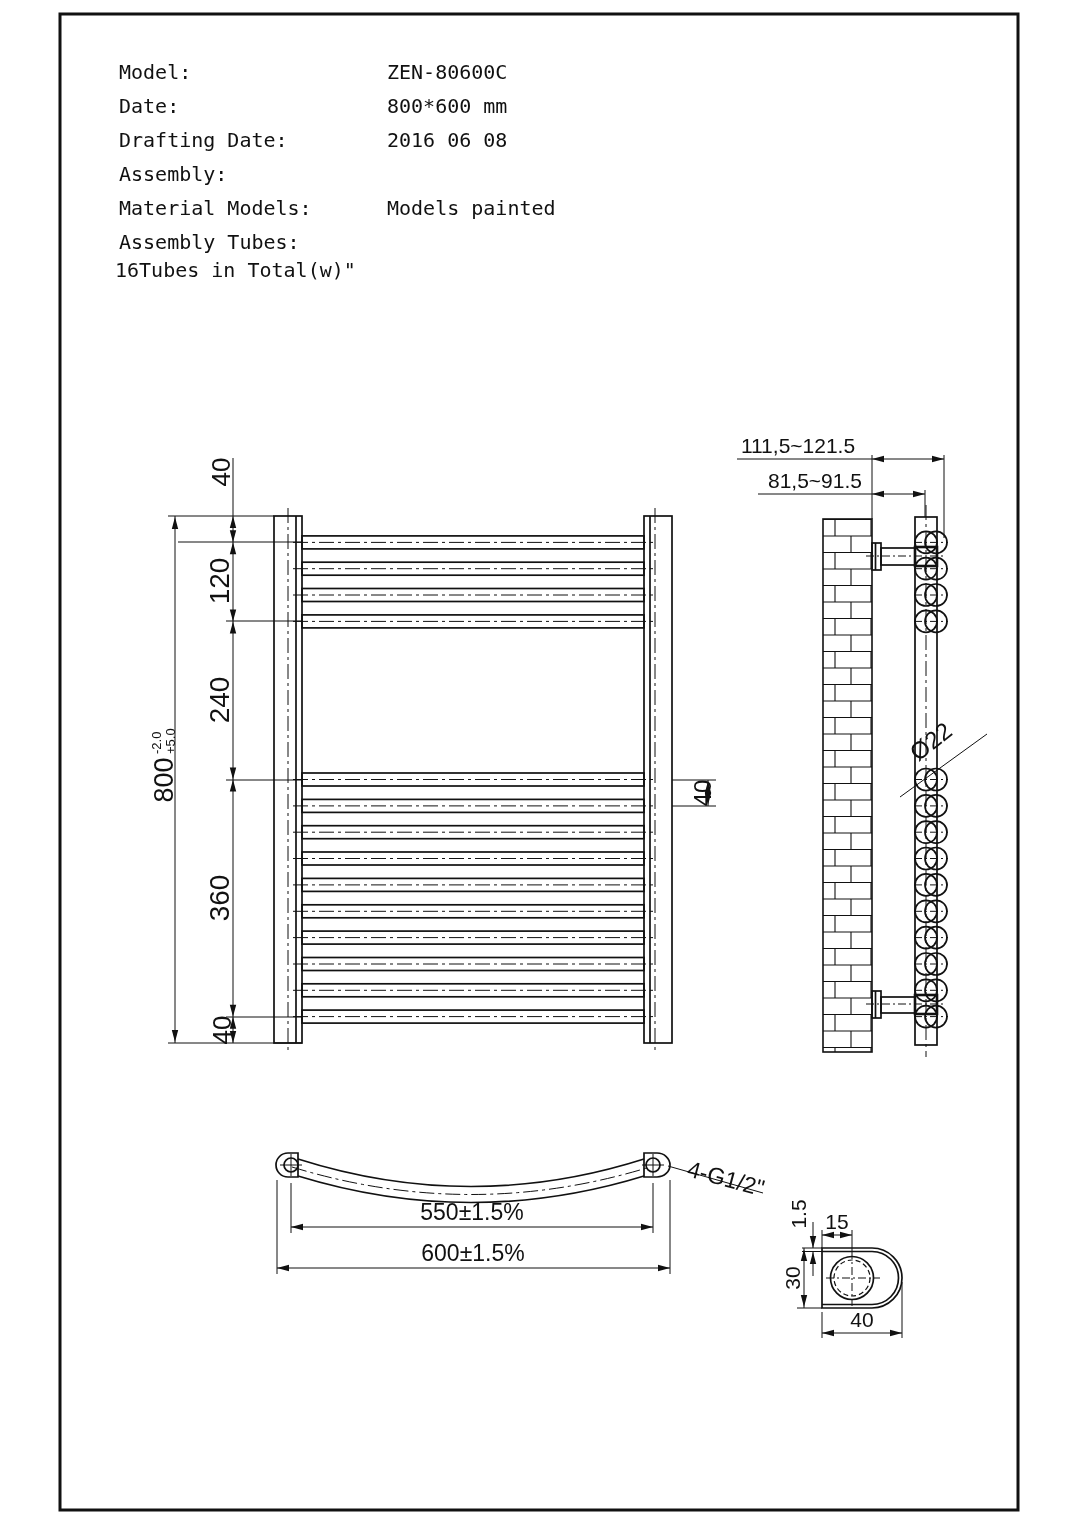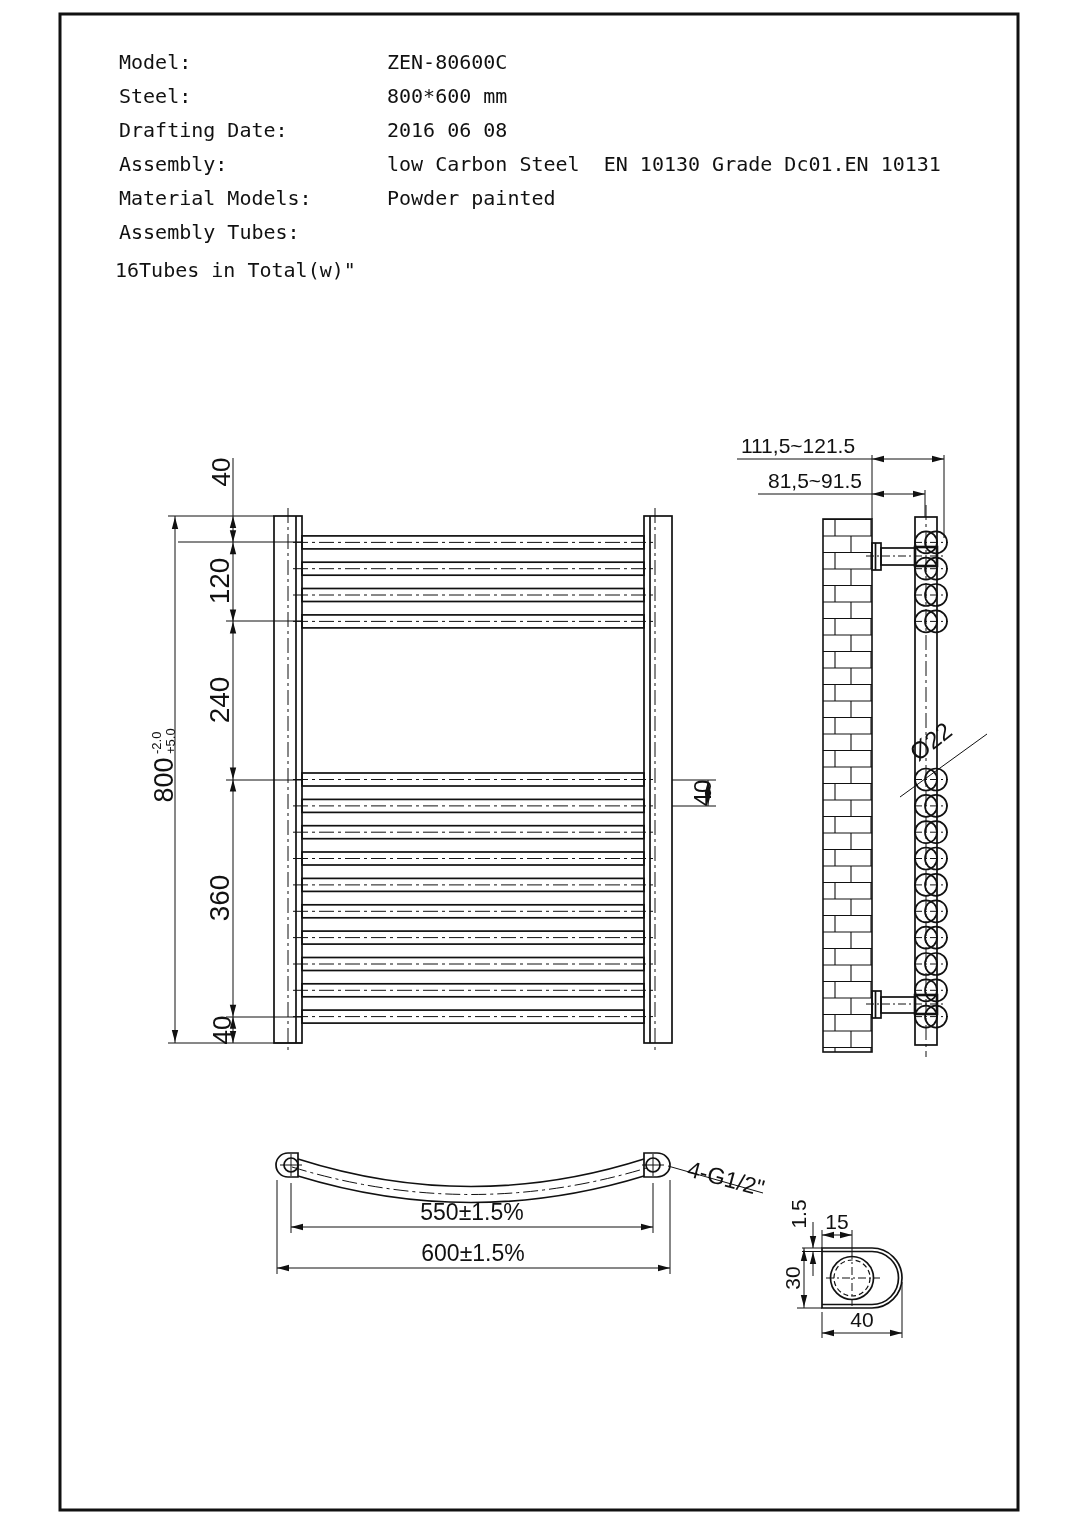--- a/index.html
+++ b/index.html
@@ -1,20 +1,20 @@
 <!DOCTYPE html>
 <html><head>
 <meta charset="utf-8">
 <style>
   html,body{margin:0;padding:0;background:#fff;}
   #page{position:relative;width:1080px;height:1527px;background:#fff;overflow:hidden;
         font-family:"Liberation Sans",sans-serif;color:#111;}
   .specs{position:absolute;left:119px;top:50px;width:880px;
          font-family:"DejaVu Sans Mono",monospace;font-size:20px;color:#111;}
-  .srow{display:flex;height:34px;align-items:flex-start;}
+  .srow{display:flex;height:34px;align-items:flex-end;}
   .slabel{width:268px;white-space:pre;}
   .sval{white-space:pre;}
   .sline{height:32px;display:flex;align-items:center;margin-left:-4px;white-space:pre;}
   svg text{font-family:"Liberation Sans",sans-serif;fill:#111;}
   .ol{fill:none;stroke:#111;stroke-width:1.7;}   
   .ob{fill:none;stroke:#111;stroke-width:2.6;}   
   .tl{fill:none;stroke:#111;stroke-width:1;}     
   .cl{fill:none;stroke:#111;stroke-width:1;stroke-dasharray:15 4 3 4;} 
   .cs{fill:none;stroke:#111;stroke-width:1;stroke-dasharray:8 3 2 3;}
   .th{fill:none;stroke:#111;stroke-width:1.2;stroke-dasharray:5 3;}    
@@ -25,34 +25,33 @@
 
 <div id="page">
 
   
   <div class="specs">
     <div class="srow">
         <span class="slabel">Model:</span>
         <span class="sval">ZEN-80600C</span>
       </div>
     <div class="srow">
-        <span class="slabel">Steel:</span>
+        <span class="slabel">Date:</span>
         <span class="sval">800*600 mm</span>
       </div>
     <div class="srow">
         <span class="slabel">Drafting Date:</span>
         <span class="sval">2016 06 08</span>
       </div>
     <div class="srow">
         <span class="slabel">Assembly:</span>
-        <span class="sval">low Carbon Steel  EN 10130 Grade Dc01.EN 10131</span>
       </div>
     <div class="srow">
         <span class="slabel">Material Models:</span>
-        <span class="sval">Powder painted</span>
+        <span class="sval">Models painted</span>
       </div>
     <div class="srow">
         <span class="slabel">Assembly Tubes:</span>
       </div>
     <div class="sline">16Tubes in Total(w)"</div>
   </div>
 
   <svg viewBox="0 0 1080 1527" width="1080" height="1527">
     <defs>
       <pattern id="brick" x="823" y="519" width="36" height="33" patternUnits="userSpaceOnUse">

